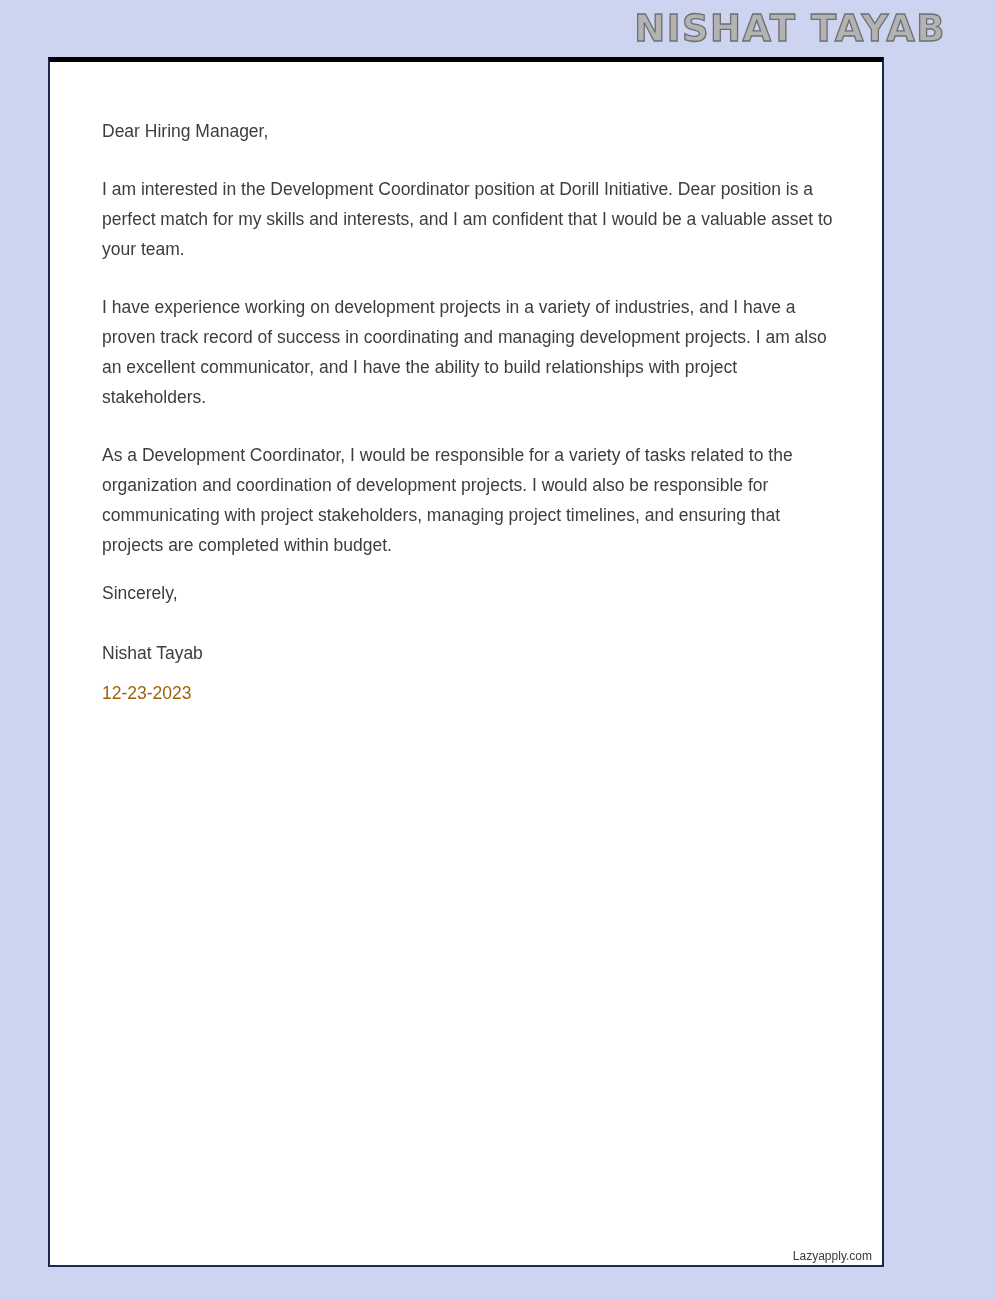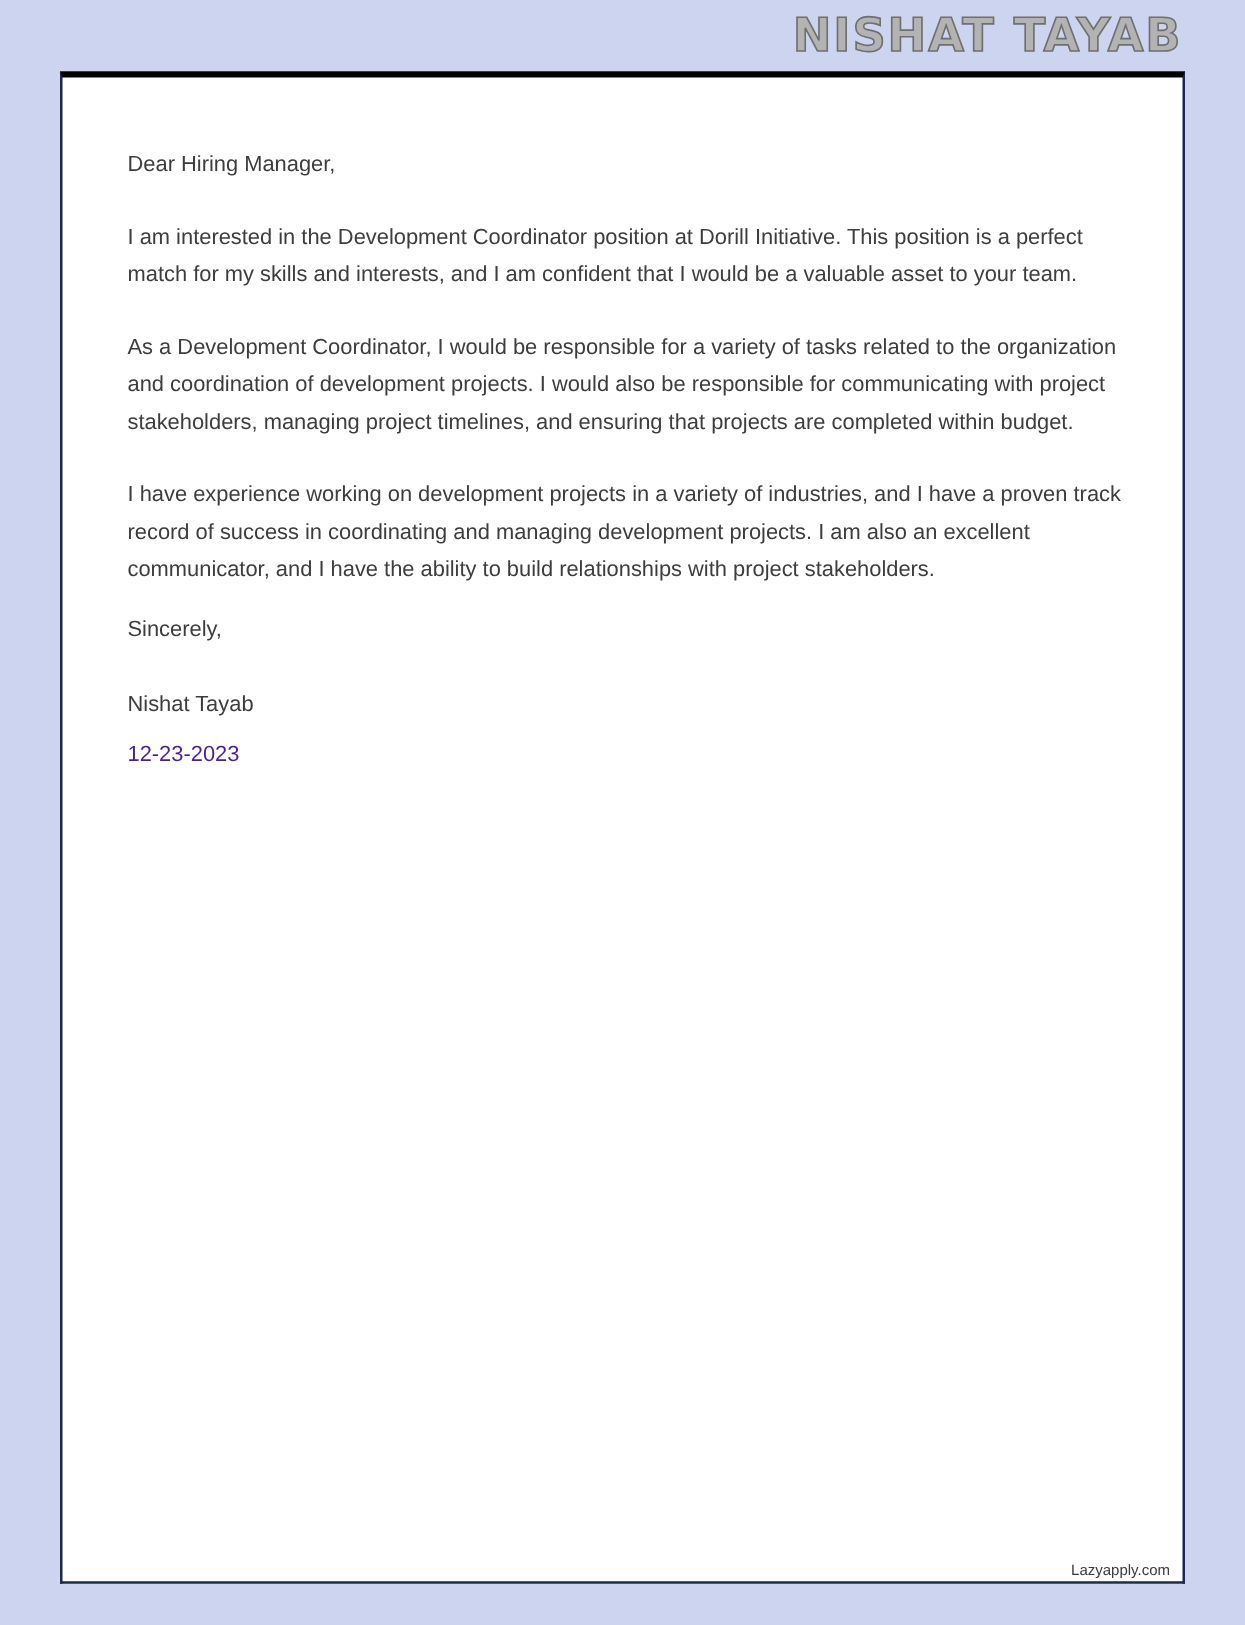--- a/index.html
+++ b/index.html
@@ -38,21 +38,21 @@
     -webkit-text-stroke: 1.3px #6f6f6f;
     text-transform: uppercase;
     line-height: 1;
   }
 
   
   .document-card {
     position: absolute;
     top: 57px;
     left: 48px;
-    width: 900px;
+    width: 836px;
     height: 1210px;
     background: #ffffff;
     border: 2px solid #1d2750;
     border-top: 5px solid #000000;
     padding: 28px 48px 20px 52px;
   }
 
   
   .letter-body {
     color: #3d3d3d;
@@ -73,21 +73,21 @@
     margin-top: 18px;
   }
 
   .letter-body p.signature {
     margin-top: 30px;
   }
 
   .date-link {
     display: inline-block;
     margin-top: 10px;
-    color: #4c1d95;
+    color: #a16207;
     font-size: 17.5px;
     line-height: 30px;
     text-decoration: none;
     cursor: pointer;
   }
 
   
   .watermark {
     position: absolute;
     bottom: 2px;
@@ -100,25 +100,25 @@
 <body>
 
 <header class="header">
   <h1>NISHAT TAYAB</h1>
 </header>
 
 <main class="document-card">
   <div class="letter-body">
     <p class="salutation">Dear Hiring Manager,</p>
 
-    <p>I am interested in the Development Coordinator position at Dorill Initiative. This position is a perfect match for my skills and interests, and I am confident that I would be a valuable asset to your team.</p>
+    <p>I am interested in the Development Coordinator position at Dorill Initiative. Dear position is a perfect match for my skills and interests, and I am confident that I would be a valuable asset to your team.</p>
+
+    <p>I have experience working on development projects in a variety of industries, and I have a proven track record of success in coordinating and managing development projects. I am also an excellent communicator, and I have the ability to build relationships with project stakeholders.</p>
 
     <p>As a Development Coordinator, I would be responsible for a variety of tasks related to the organization and coordination of development projects. I would also be responsible for communicating with project stakeholders, managing project timelines, and ensuring that projects are completed within budget.</p>
-
-    <p>I have experience working on development projects in a variety of industries, and I have a proven track record of success in coordinating and managing development projects. I am also an excellent communicator, and I have the ability to build relationships with project stakeholders.</p>
 
 
     <p class="closing">Sincerely,</p>
 
     <p class="signature">Nishat Tayab</p>
 
     <a class="date-link">12-23-2023</a>
   </div>
 
   <div class="watermark">Lazyapply.com</div>

